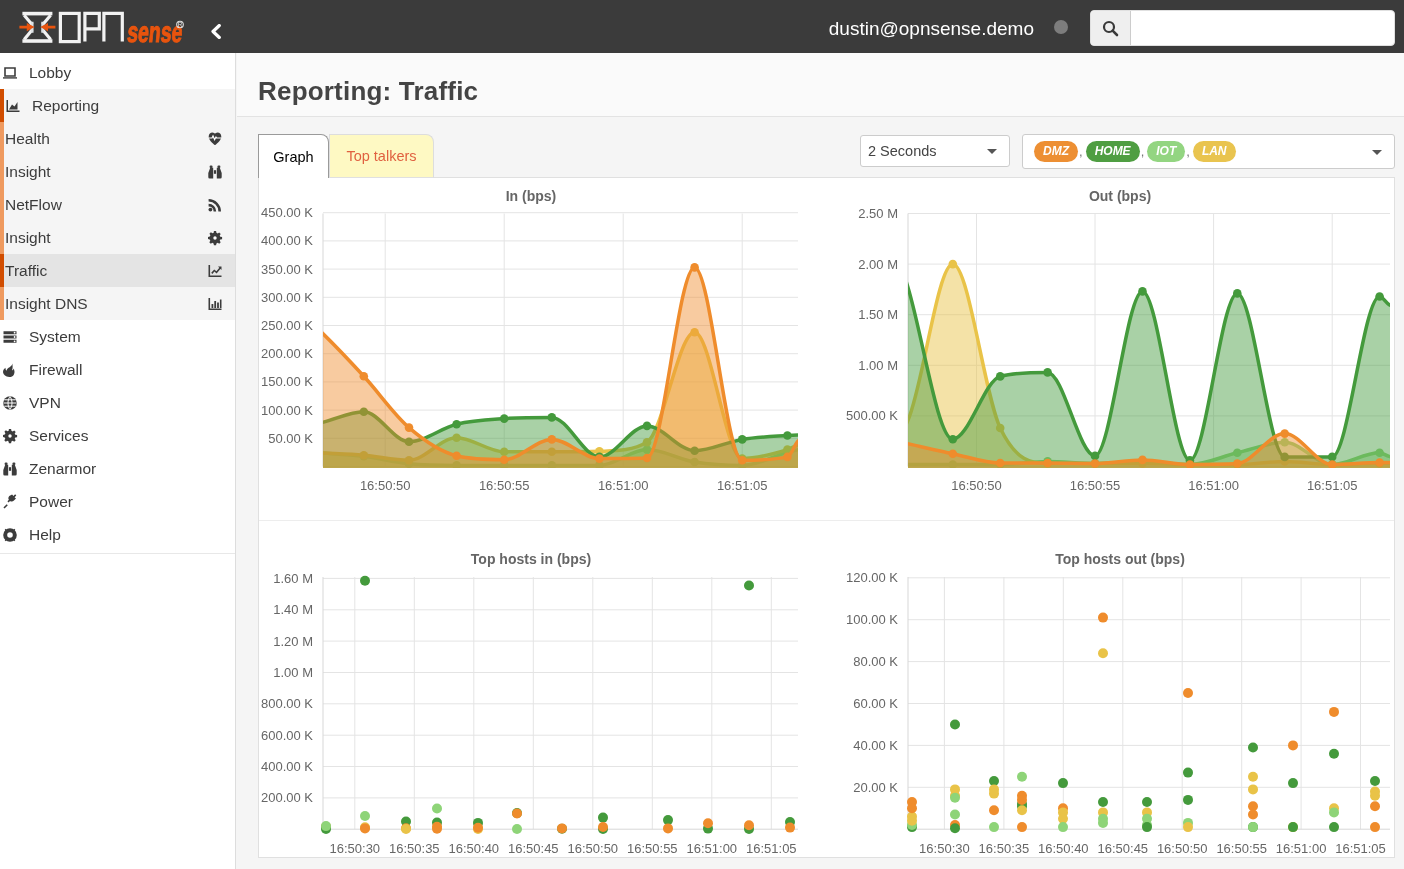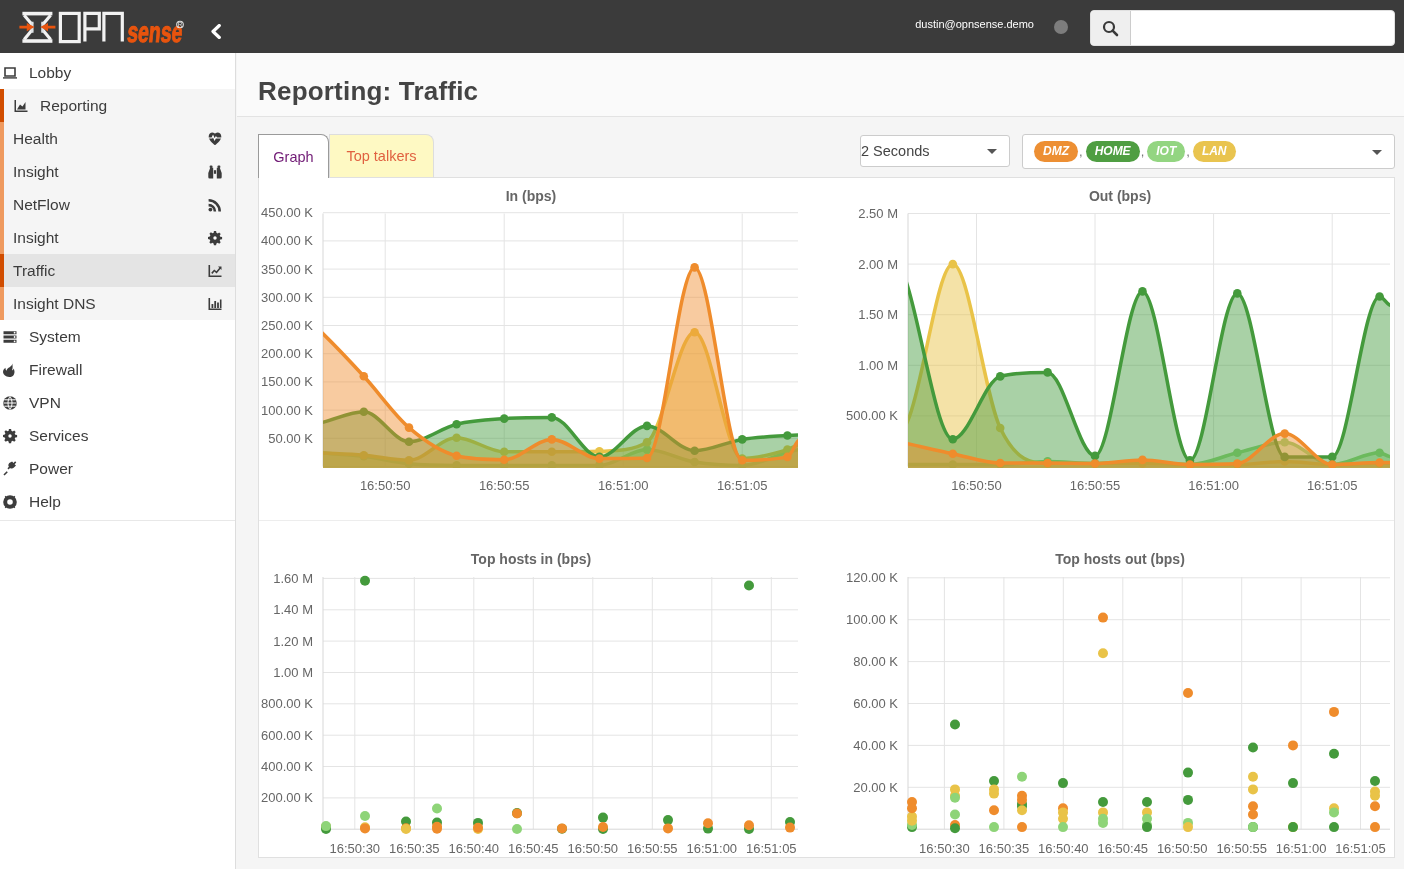--- a/index.html
+++ b/index.html
@@ -1,42 +1,42 @@
 <!DOCTYPE html>
 <html><head><meta charset="utf-8">
 <style>
 * { margin:0; padding:0; box-sizing:border-box; }
 html,body { width:1404px; height:869px; font-family:"Liberation Sans",sans-serif; background:#f5f5f5; overflow:hidden; }
 #page { position:relative; width:1404px; height:869px; }
 .topbar { position:absolute; left:0; top:0; width:1404px; height:53px; background:#3b3b3b; }
-.account { position:absolute; right:370px; top:18px; color:#fff; font-size:11px; }
+.account { position:absolute; right:370px; top:18px; color:#fff; font-size:19px; }
 .graydot { position:absolute; left:1054px; top:20px; width:14px; height:14px; border-radius:50%; background:#7d7d7d; }
 .search { position:absolute; left:1090px; top:10px; width:305px; height:36px; background:#fff; border:1px solid #e0e0e0; border-radius:4px; display:flex; }
 .search .seg { width:40px; height:100%; background:#efefef; border-right:1px solid #ccc; border-radius:3px 0 0 3px; display:flex; align-items:center; justify-content:center; }
 .sidebar { position:absolute; left:0; top:53px; width:236px; height:816px; background:#fff; border-right:1px solid #ddd; padding-top:3px; }
 .mi { position:relative; height:33px; display:flex; align-items:center; font-size:15.5px; color:#3c3c3c; }
 .mi.top { padding-left:2px; }
 .mic { width:27px; display:flex; align-items:center; }
 .mt { margin-left:0; }
 .rep-section { background:#f5f5f5; border-left:4px solid #ef9a5f; }
-.rep-section .mi { padding-left:9px; }
+.rep-section .mi { padding-left:1px; }
 .mi.rep { box-shadow:-4px 0 0 #d14d00; }
 .mi.sub { justify-content:space-between; padding-right:12px; }
 .mt2 { }
 .ric { display:flex; align-items:center; }
 .mi.active { background:#e4e4e4; box-shadow:-4px 0 0 #d14d00; }
 .sep { border-top:1px solid #e8e8e8; margin-top:2px; }
 .headband { position:absolute; left:237px; top:53px; width:1167px; height:64px; background:#fafafa; border-bottom:1px solid #e3e3e3; }
 h1 { position:absolute; left:258px; top:76px; font-size:26px; font-weight:bold; color:#444; letter-spacing:0.2px; }
 .panel { position:absolute; left:258px; top:177px; width:1137px; height:681px; background:#fff; border:1px solid #e0e0e0; }
 .rowsep { position:absolute; left:259px; top:520px; width:1135px; height:1px; background:#ededed; }
 .tab { position:absolute; top:134px; height:44px; display:flex; align-items:center; justify-content:center; font-size:14.5px; }
-.tab1 { left:258px; width:71px; background:#fff; border:1px solid #9a9a9a; border-bottom:none; border-radius:0 8px 0 0; color:#701a75; z-index:3; }
+.tab1 { left:258px; width:71px; background:#fff; border:1px solid #9a9a9a; border-bottom:none; border-radius:0 8px 0 0; color:#000000; z-index:3; }
 .tab2 { left:329px; width:105px; background:#fef9c3; border:1px solid #ddd; border-bottom:1px solid #e0e0e0; border-radius:0 8px 0 0; color:#e06140; z-index:2; }
-.sel1 { position:absolute; left:860px; top:135px; width:150px; height:32px; background:#fff; border:1px solid #ccc; border-radius:3px; font-size:14.5px; color:#444; display:flex; align-items:center; padding-left:0; }
+.sel1 { position:absolute; left:860px; top:135px; width:150px; height:32px; background:#fff; border:1px solid #ccc; border-radius:3px; font-size:14.5px; color:#444; display:flex; align-items:center; padding-left:7px; }
 .sel2 { position:absolute; left:1022px; top:134px; width:373px; height:35px; background:#fff; border:1px solid #ccc; border-radius:3px; display:flex; align-items:center; padding-left:11px; }
 .caret { position:absolute; right:12px; top:50%; margin-top:-2px; width:0; height:0; border-left:5px solid transparent; border-right:5px solid transparent; border-top:5px solid #555; }
 .tag { display:inline-block; color:#fff; font-size:12px; font-weight:bold; padding:3px 9px 4px; border-radius:11px;font-style:italic; }
 .comma { color:#777; font-size:13px; margin:0 3px 0 1px; }
 .charts { position:absolute; left:0; top:0; }
 </style></head>
 <body>
 <div id="page">
   <div class="topbar">
       <svg width="230" height="53" viewBox="0 0 230 53" style="position:absolute;left:0;top:0">
@@ -189,20 +189,31 @@
       </div>
       <div class="mi top">
         <span class="mic">
           <svg width="16" height="16" viewBox="0 0 16 16">
             <path d="M8 5.2A2.8 2.8 0 108 10.8 2.8 2.8 0 108 5.2zM8 6.7A1.3 1.3 0 118 9.3 1.3 1.3 0 118 6.7z" fill="#3c3c3c" fill-rule="evenodd"></path>
             <path d="M6.9 1h2.2l.3 1.8 1.3.6 1.5-1 1.5 1.5-1 1.5.6 1.3 1.8.3v2.2l-1.8.3-.6 1.3 1 1.5-1.5 1.5-1.5-1-1.3.6-.3 1.8H6.9l-.3-1.8-1.3-.6-1.5 1-1.5-1.5 1-1.5-.6-1.3L1 9.1V6.9l1.8-.3.6-1.3-1-1.5L3.9 2.3l1.5 1 1.3-.6z" fill="#3c3c3c" fill-rule="evenodd" clip-rule="evenodd"></path>
             <circle cx="8" cy="8" r="1.7" fill="#fff"></circle>
           </svg>
         </span>
         <span class="mt">Services</span>
+      </div>
+      <div class="mi top">
+        <span class="mic">
+          <svg width="16" height="16" viewBox="0 0 16 16">
+            <path d="M1.3 9l1.9-5.2h3v10.7H2.7A1.4 1.4 0 011.3 13zM14.7 9l-1.9-5.2h-3v10.7h3.5a1.4 1.4 0 001.4-1.5z" fill="#3c3c3c"></path>
+            <path d="M6.9 6.2h2.2v3.6H6.9z" fill="#3c3c3c"></path>
+            <rect x="2.6" y="1.6" width="3" height="2.4" rx="1.1" fill="#3c3c3c"></rect>
+            <rect x="10.4" y="1.6" width="3" height="2.4" rx="1.1" fill="#3c3c3c"></rect>
+          </svg>
+        </span>
+        <span class="mt">Zenarmor</span>
       </div>
       <div class="mi top">
         <span class="mic">
           <svg width="16" height="16" viewBox="0 0 16 16">
             <path d="M10.3 1.2l1.5 1.5 1.8-1.8 1.2 1.2-1.8 1.8 1.5 1.5-2.2 2.2c-1.2 1.2-3 1.3-4.2.4l-1.6 1.6-1.2-1.2 1.6-1.6c-.9-1.3-.8-3 .4-4.2zM1 15l3.5-3.5 1.2 1.2L2.2 16z" fill="#3c3c3c" transform="translate(0.5,-0.5) scale(0.93)"></path>
           </svg>
         </span>
         <span class="mt">Power</span>
       </div>
       <div class="mi top">

